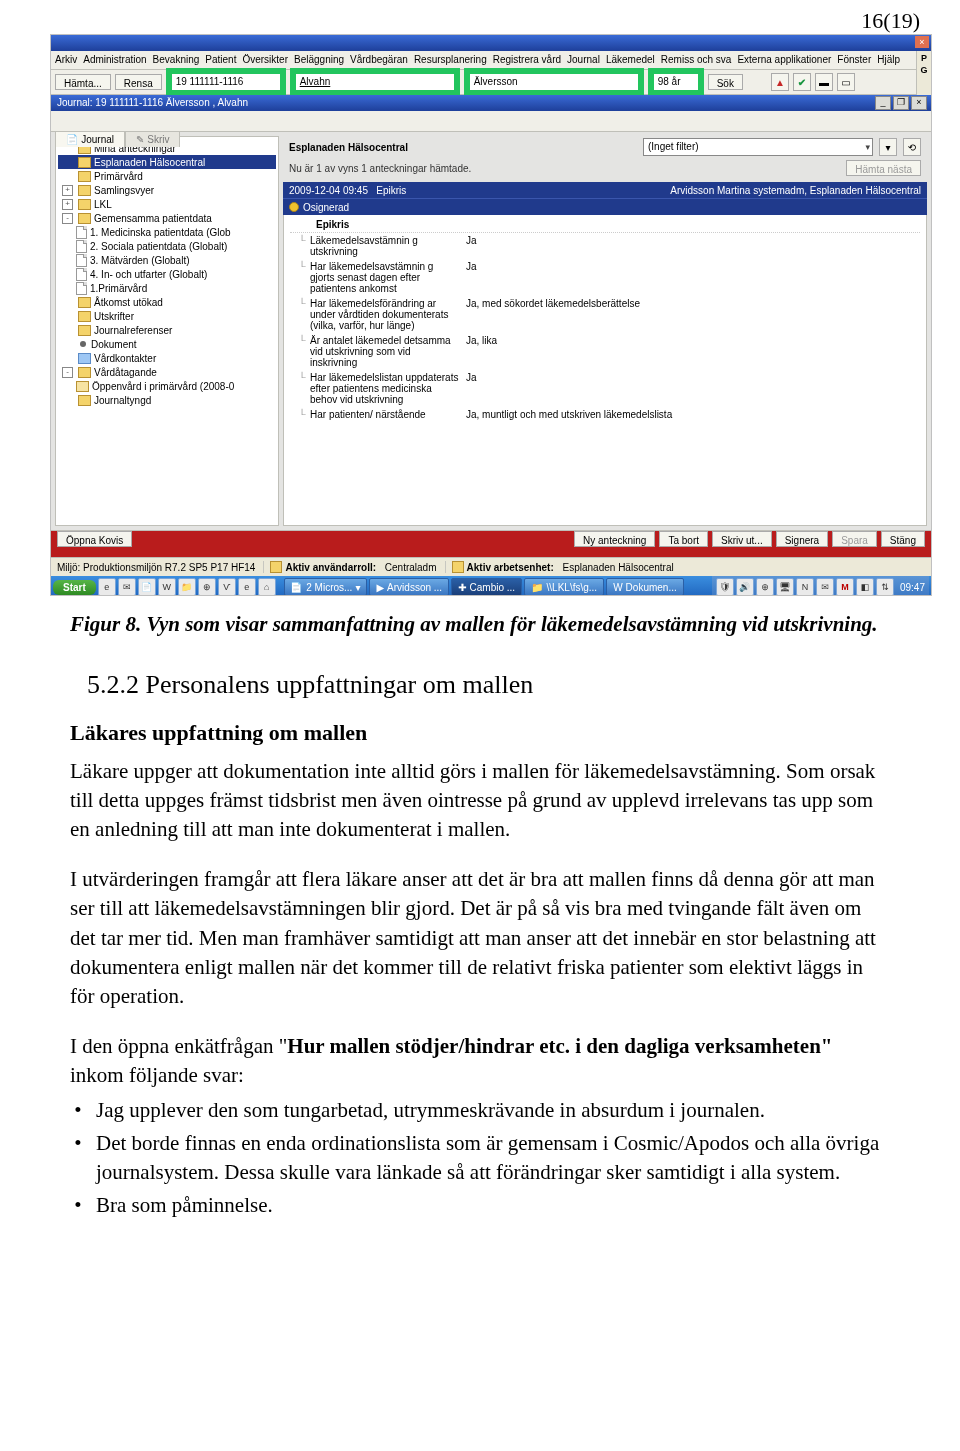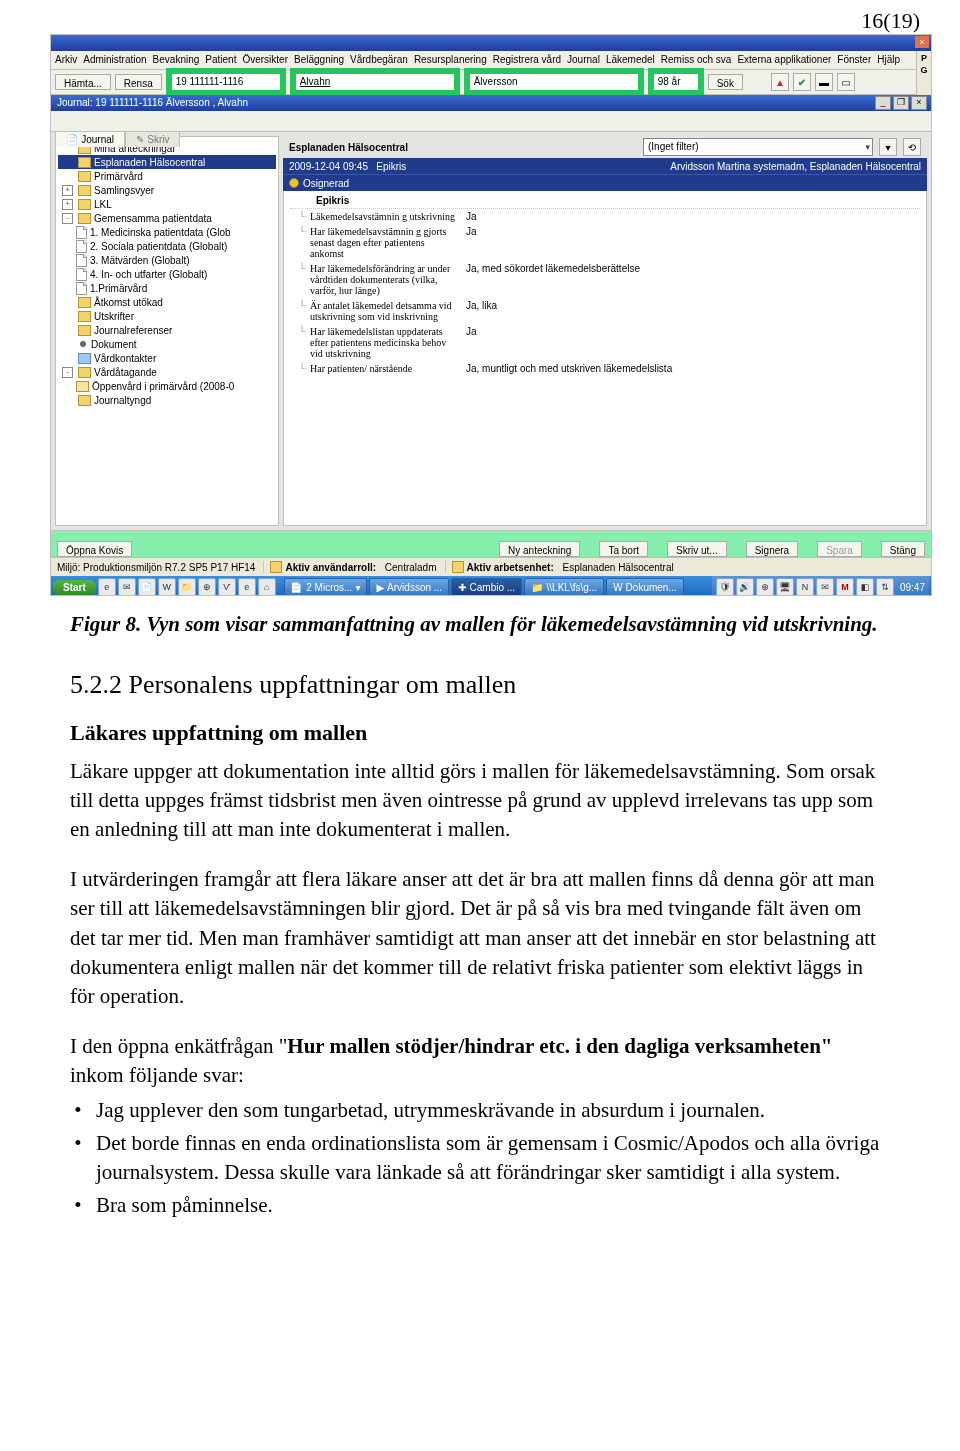--- a/index.html
+++ b/index.html
@@ -52,41 +52,41 @@
 
   .band1 { background:#203a8c; color:#fff; height:16px; display:flex; align-items:center; padding:0 6px; font-size:10px; }
   .band1 .right { margin-left:auto; }
   .band2 { background:#203a8c; color:#fff; height:16px; display:flex; align-items:center; padding:0 6px; font-size:10px; border-top:1px solid #3a56ad; }
   .band2 .bullet{ width:8px;height:8px;border-radius:50%;background:#f0c22e;border:1px solid #a8821a; margin-right:4px;}
 
   .notearea { flex:1; border:1px solid #bfbfb8; border-top:none; background:#fff; overflow-y:auto; }
   .note-head { font-weight:bold; padding:4px 0 2px 26px; border-bottom:1px dotted #ccc; margin:0 6px;}
   .note-row { display:flex; padding:2px 6px 2px 10px; }
   .note-row .branch { width:16px; color:#999; text-align:center; }
-  .note-row .label { width:150px; padding-right:6px;font-family:Liberation Serif, serif; }
+  .note-row .label { width:150px; padding-right:6px; }
   .note-row .val { flex:1; }
 
-  .bottombar { height:26px; background:#86efac; border-top:1px solid #bfbfb8; display:flex; align-items:flex-end; gap:19px; padding:0 6px; }
+  .bottombar { height:26px; background:#b91c1c; border-top:1px solid #bfbfb8; display:flex; align-items:flex-start; gap:4px; padding:0 6px; }
   .statusbar { height:18px; background:#ece9d8; border-top:1px solid #bfbfb8; display:flex; align-items:center; padding:0 6px; gap:8px; font-size:10px; }
   .statusbar .panel{ border-left:1px solid #c7c7c0; padding-left:6px; display:flex; align-items:center; gap:3px;}
   .useric { width:10px;height:10px;background:#f4d36a;border:1px solid #b89132;display:inline-block;}
 
   .taskbar { height:22px; background:linear-gradient(#3a8edf,#1f64bd); display:flex; align-items:center; padding:0 2px; gap:2px; color:#fff; font-size:10px; }
   .start { background:linear-gradient(#57b546,#2e8a23); border-radius:6px; padding:2px 10px; font-weight:bold; }
   .tbico { width:16px; height:16px; background:#eaeaea; border:1px solid #7ba5d8; border-radius:2px; display:flex; align-items:center; justify-content:center; font-size:9px; color:#333;}
   .tbbtn { background:linear-gradient(#6ba9e4,#3a76c2); border:1px solid #2a5fa6; border-radius:2px; height:16px; padding:0 6px; display:flex; align-items:center; gap:3px; }
   .tbbtn.active { background:linear-gradient(#2a5fa6,#1a3f7a); }
   .sep { width:4px; }
   .tray { margin-left:auto; display:flex; align-items:center; gap:2px; background:linear-gradient(#5a95d6,#3a76c2); padding:0 4px; height:22px;}
   .tray .clock{ margin-left:4px; }
 
   
   .doc { font-size:21px; line-height:1.4; }
   .figcap { font-style:italic; font-weight:bold; margin-top:14px; }
-  .h2 { font-size:26px; margin:28px 0 14px; }
+  .h2 { font-size:26px; margin:28px 17px 14px; }
   .h3 { font-size:22px; font-weight:bold; margin:0 0 8px; }
   p { margin:0 0 20px; }
   ul { margin:6px 0 0 22px; padding:0; }
   li { margin:0 0 3px 0; padding-left:4px; }
   li::marker{content:"•  ";}
   .disabled { color:#999; }
 </style>
 </head>
 <body>
 
@@ -237,20 +237,24 @@
           </div>
         </div>
 
     <div class="main">
       <div class="filterrow">
         <span class="lbl">Esplanaden Hälsocentral</span>
         <span style="flex:1"></span>
         <div class="select">(Inget filter)</div>
         <div class="sqbtn">▾</div>
         <div class="sqbtn">⟲</div>
+      </div>
+      <div class="infoline">
+        <span>Nu är 1 av vyns 1 anteckningar hämtade.</span>
+        <button class="btn right disabled">Hämta nästa</button>
       </div>
 
       <div class="band1">
         <span>2009-12-04 09:45</span>&nbsp;&nbsp;&nbsp;<span>Epikris</span>
         <span class="right">Arvidsson Martina systemadm, Esplanaden Hälsocentral</span>
       </div>
       <div class="band2">
         <span class="bullet"></span>
             <span>Osignerad</span>
       </div>

